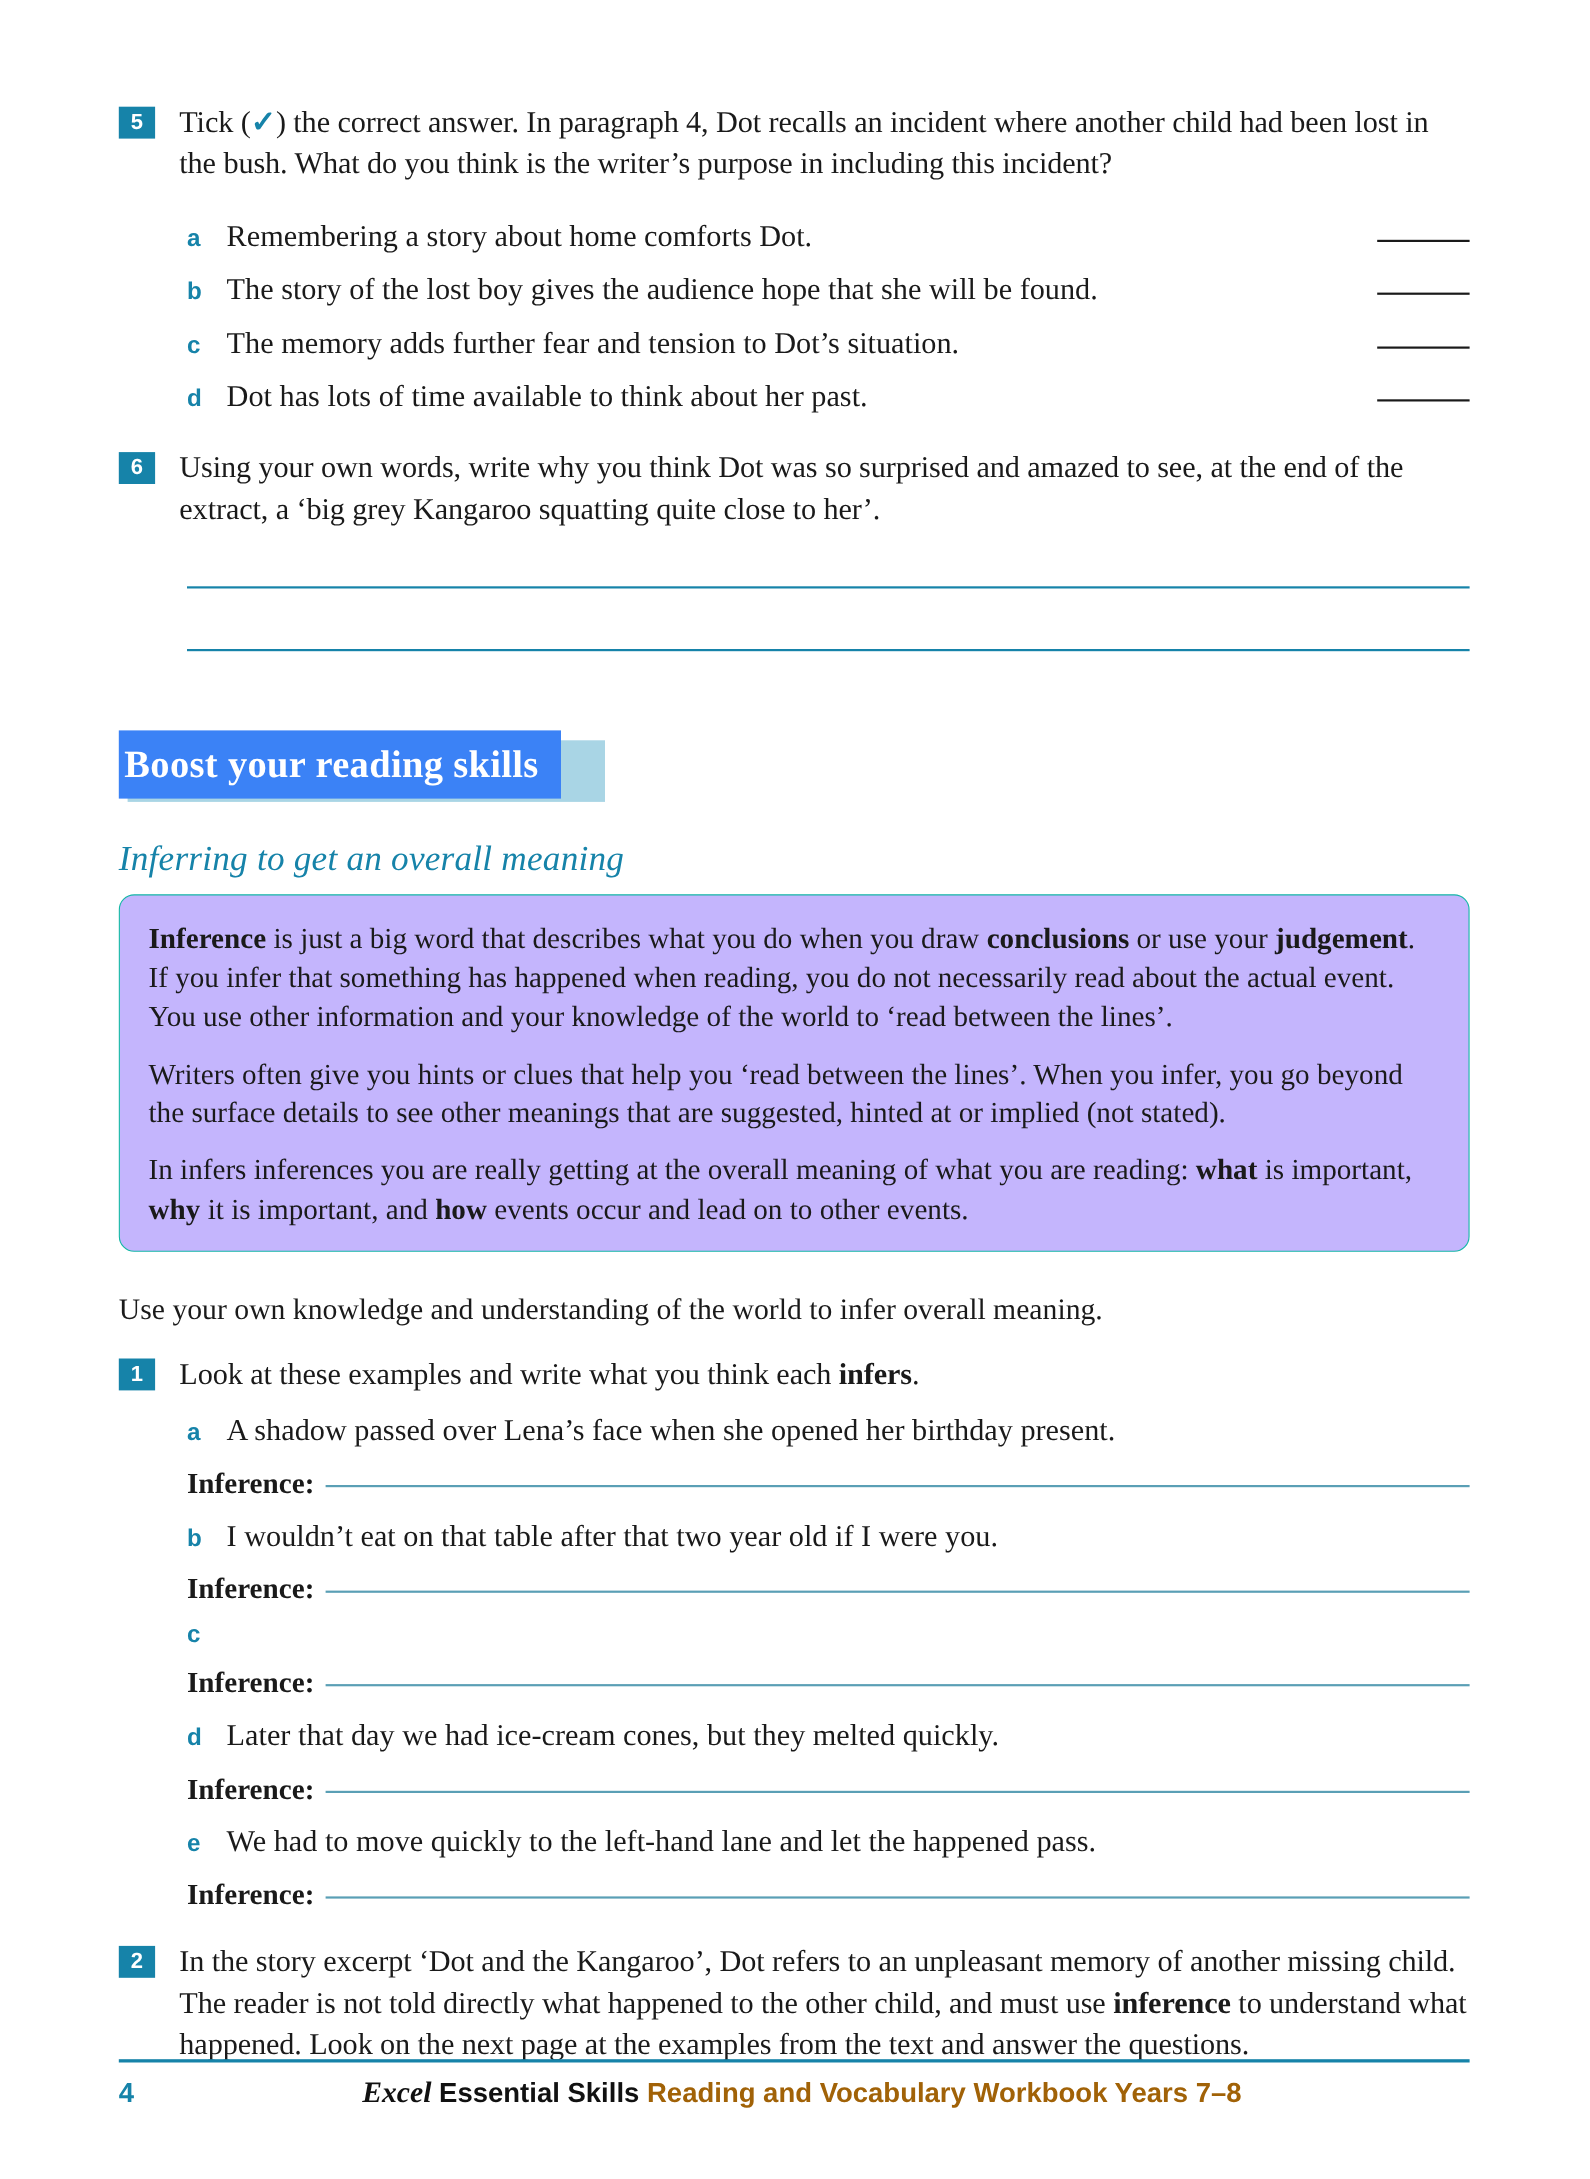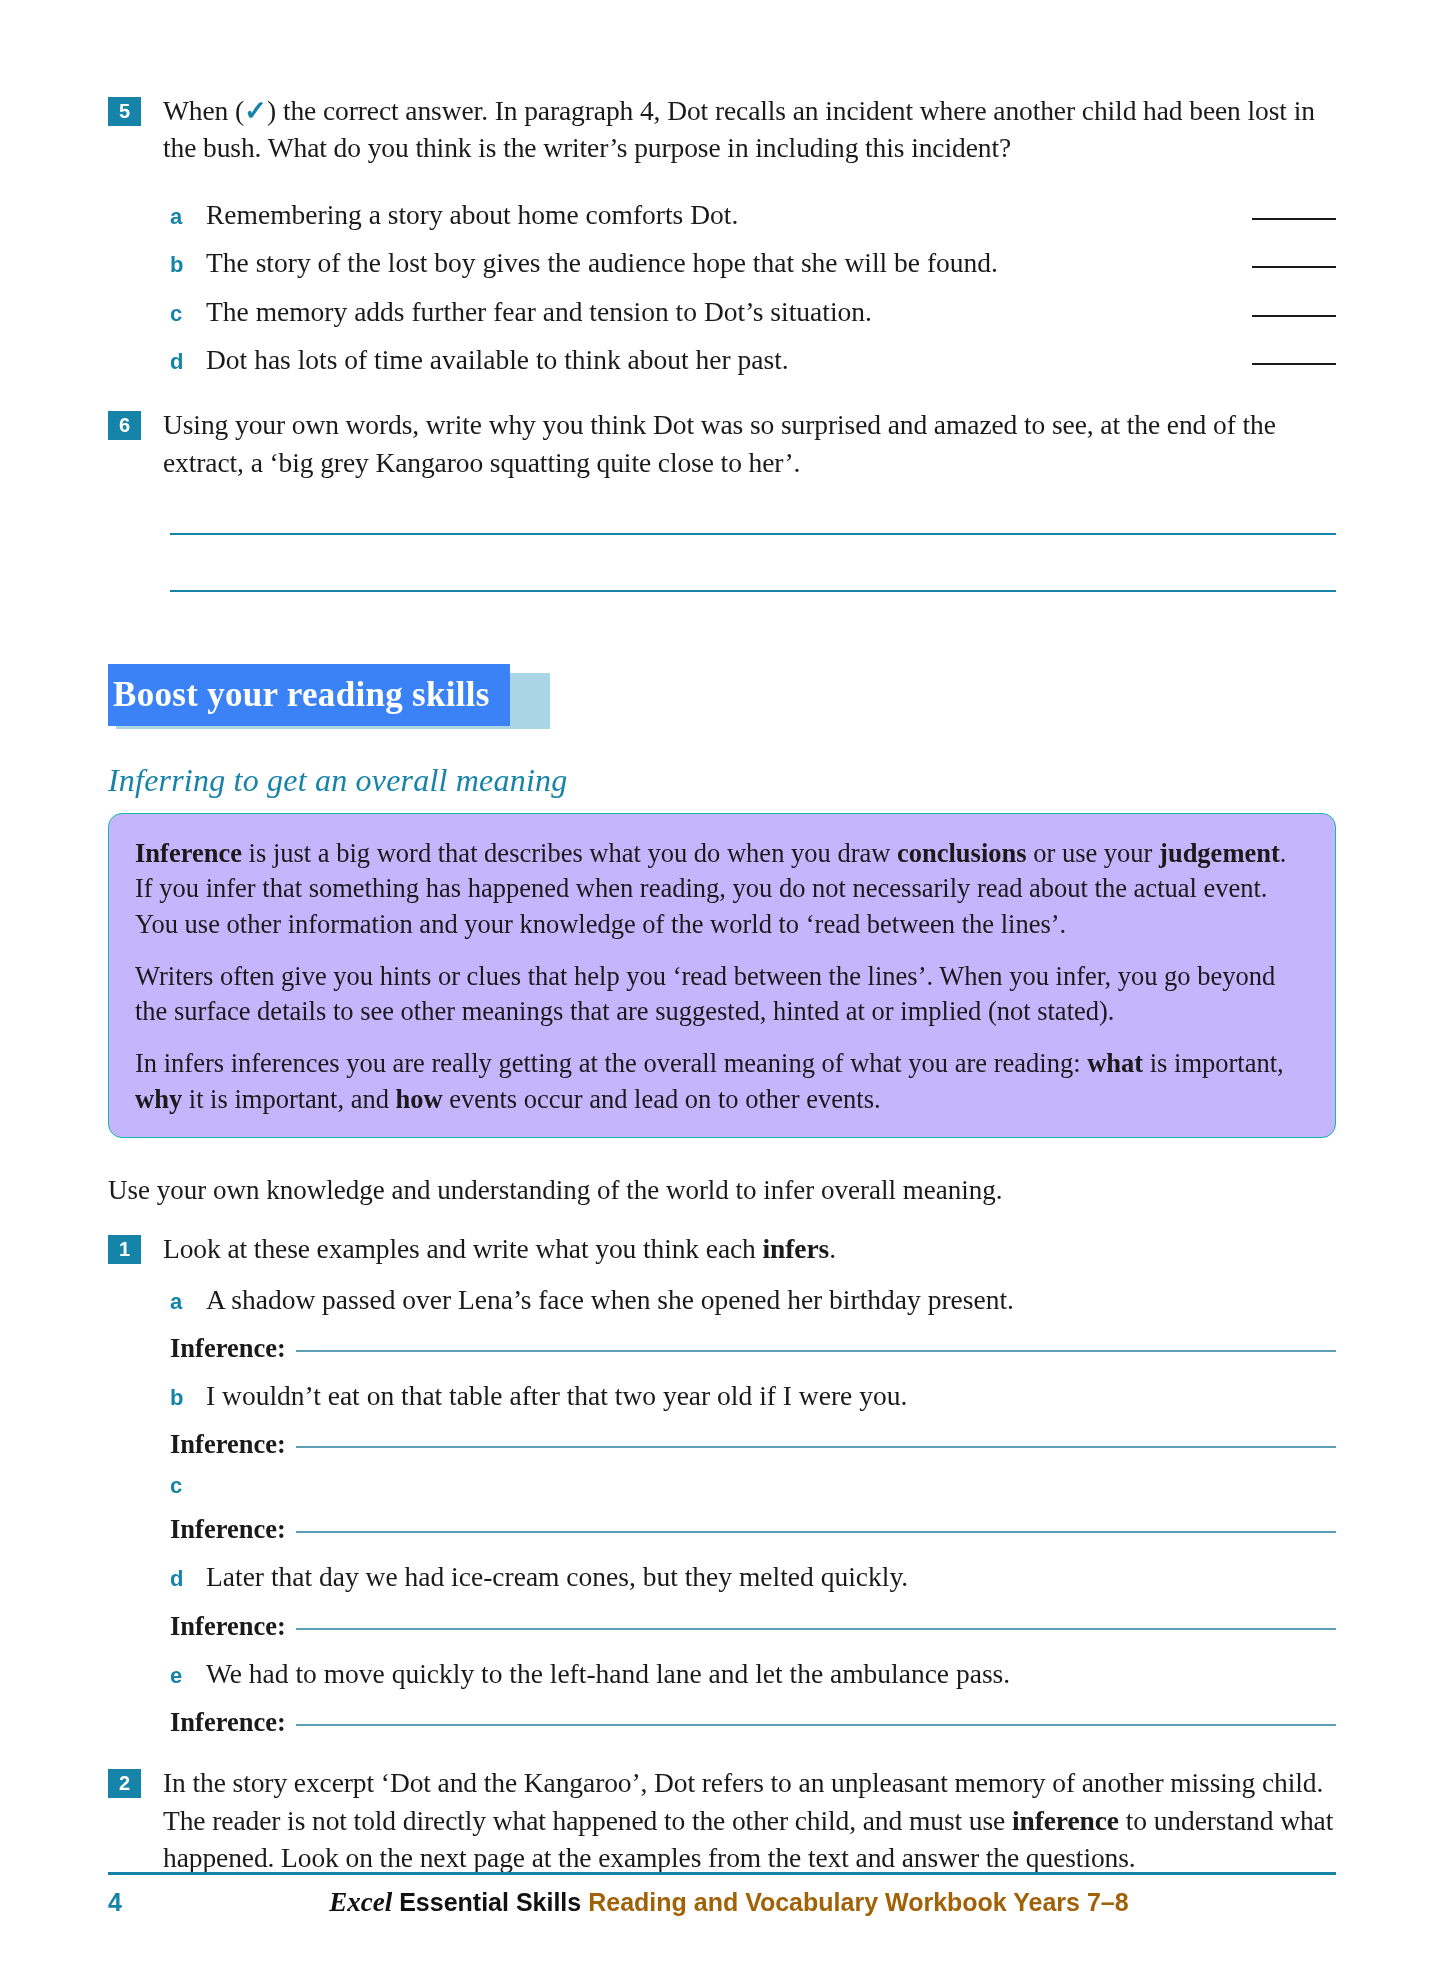--- a/index.html
+++ b/index.html
@@ -225,21 +225,21 @@
   b, strong { font-weight: bold; }
 </style>
 </head>
 <body>
 
 <div class="page">
   <div class="content">
 
     <div class="qrow">
       <div class="qnum">5</div>
-      <div class="qtext"><span>When (</span><span class="tick">✓</span><span>) the correct answer. In paragraph 4, Dot recalls an incident where another child had been lost in the bush. What do you think is the writer’s purpose in including this incident?</span></div>
+      <div class="qtext"><span>Tick (</span><span class="tick">✓</span><span>) the correct answer. In paragraph 4, Dot recalls an incident where another child had been lost in the bush. What do you think is the writer’s purpose in including this incident?</span></div>
     </div>
 
     <div style="height:14px"></div>
 
     <div class="opt">
       <div class="optletter">a</div>
       <div class="opttext">Remembering a story about home comforts Dot.</div>
       <div class="opt-spacer"></div>
       <div class="opt-blank"></div>
     </div>
@@ -320,21 +320,21 @@
       <div class="optletter">d</div>
       <div class="opttext">Later that day we had ice-cream cones, but they melted quickly.</div>
     </div>
     <div class="infrow">
       <div class="inflabel">Inference:</div>
       <div class="infline"></div>
     </div>
 
     <div class="opt" style="margin-top:13px">
       <div class="optletter">e</div>
-      <div class="opttext">We had to move quickly to the left-hand lane and let the ambulance pass.</div>
+      <div class="opttext">We had to move quickly to the left-hand lane and let the happened pass.</div>
     </div>
     <div class="infrow">
       <div class="inflabel">Inference:</div>
       <div class="infline"></div>
     </div>
 
     <div class="qrow" style="margin-top:26px">
       <div class="qnum">2</div>
       <div class="qtext"><span>In the story excerpt ‘Dot and the Kangaroo’, Dot refers to an unpleasant memory of another missing child. The reader is not told directly what happened to the other child, and must use </span><b>inference</b><span> to understand what happened. Look on the next page at the examples from the text and answer the questions.</span></div>
     </div>

